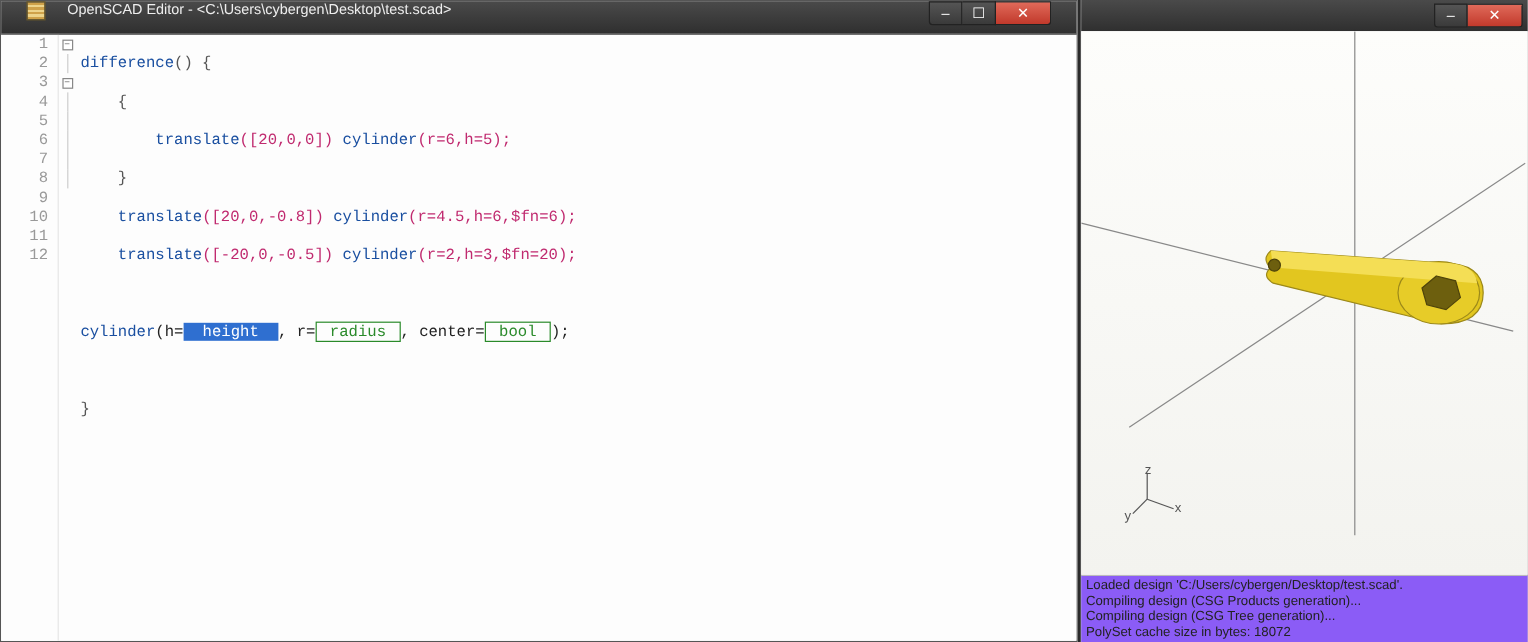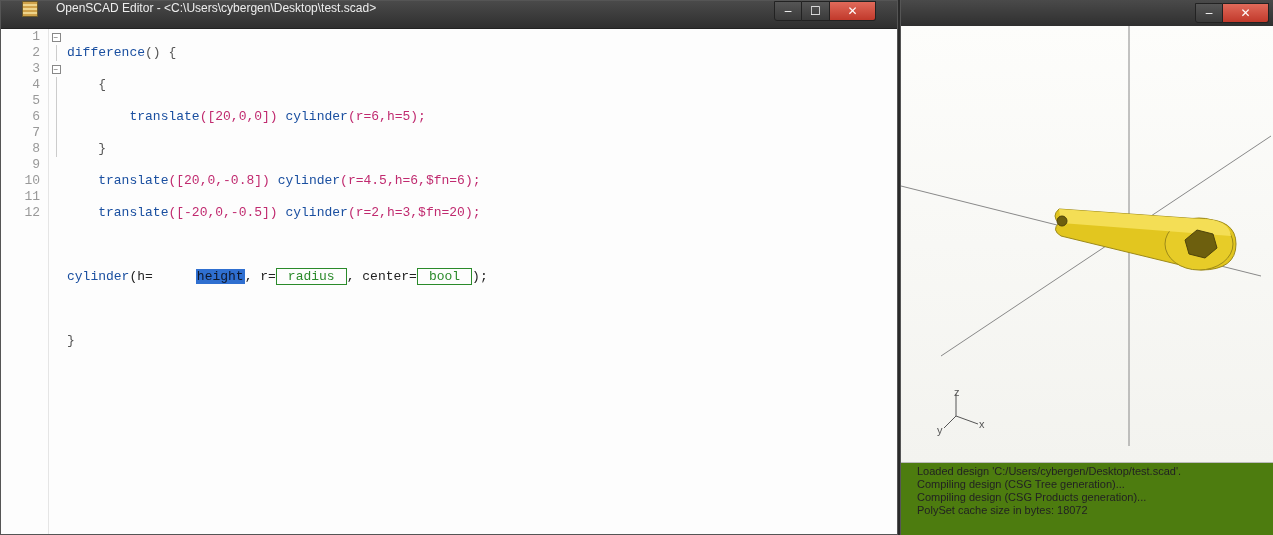--- a/index.html
+++ b/index.html
@@ -111,21 +111,21 @@
   .code {
     flex: 1;
     padding-left: 4px;
     white-space: pre;
     color: #222;
   }
   .code-row { height: 16px; }
   .kw   { color: #1a4fa0; text-align: right; }   
   .num  { color: #c02a6f; }   
   .punct{ color: #555; }
-  .sel  { background: #2f6fd0; color: #0f172a; padding: 0 1px; margin-left: 43px; }
+  .sel  { background: #2f6fd0; color: #ffffff; padding: 0 16px; }
   .boxed { border: 1px solid #2a8a2a; padding: 0 11px; color: #2a8a2a; }
 
   
   .viewer-window {
     position: absolute;
     right: 0; top: 0;
     width: 373px;
     height: 535px;
     background: #fff;
     border-left: 1px solid #555;
@@ -147,27 +147,27 @@
     overflow: hidden;
   }
   .viewport svg { position: absolute; left: 0; top: 0; }
   .axis-label {
     position: absolute;
     font-family: Arial, sans-serif;
     font-size: 11px;
     color: #555;
   }
   .console {
-    height: 73px;
+    height: 56px;
     border-top: 1px solid #bbb;
-    background: #4d7c0f;
+    background: #8b5cf6;
     font-family: Arial, sans-serif;
     font-size: 11px;
     line-height: 13px;
-    padding: 2px 16px;
+    padding: 2px 4px;
     overflow: hidden;
     color: #222;
   }
 </style>
 </head>
 <body>
 
 <div class="editor-window">
 
   <div class="titlebar">
@@ -284,18 +284,18 @@
         <line x1="0" y1="0" x2="0" y2="-22" stroke="#555"></line>
       </g>
     </svg>
     <div class="axis-label" style="left:78px; top:392px;">x</div>
     <div class="axis-label" style="left:36px; top:398px;">y</div>
     <div class="axis-label" style="left:53px; top:360px;">z</div>
   </div>
 
   <div class="console">
     <div>Loaded design 'C:/Users/cybergen/Desktop/test.scad'.</div>
+    <div>Compiling design (CSG Products generation)...</div>
     <div>Compiling design (CSG Tree generation)...</div>
-    <div>Compiling design (CSG Products generation)...</div>
     <div>PolySet cache size in bytes: 18072</div>
 
   </div>
 </div>
 
 </body></html>

